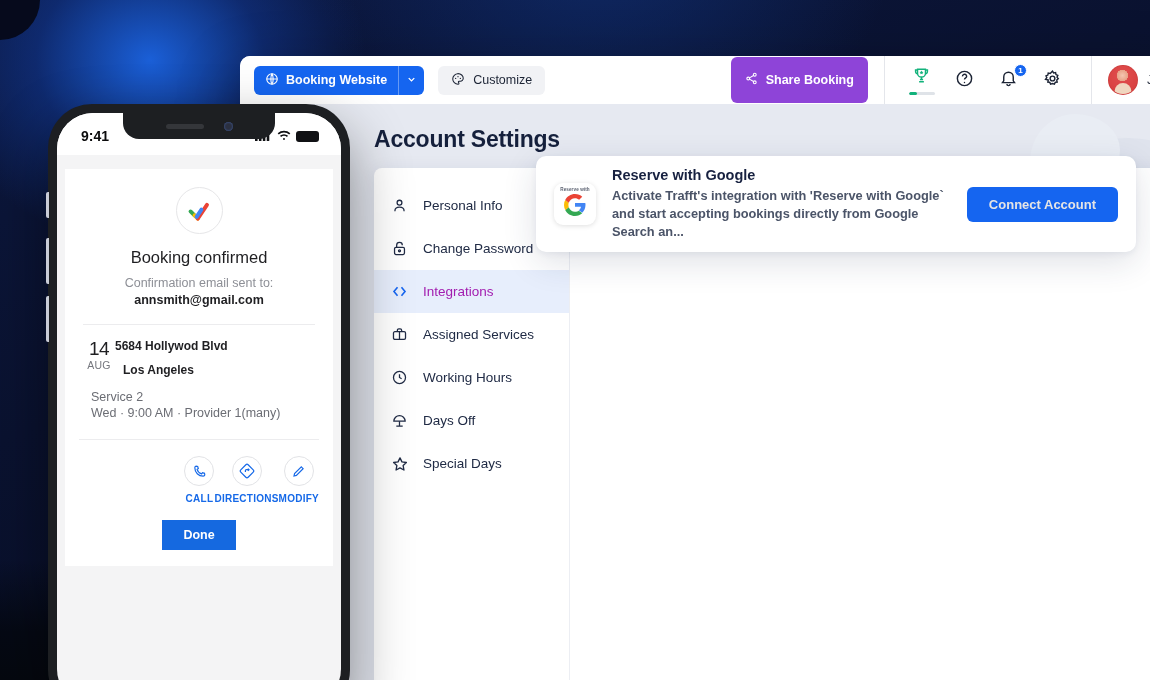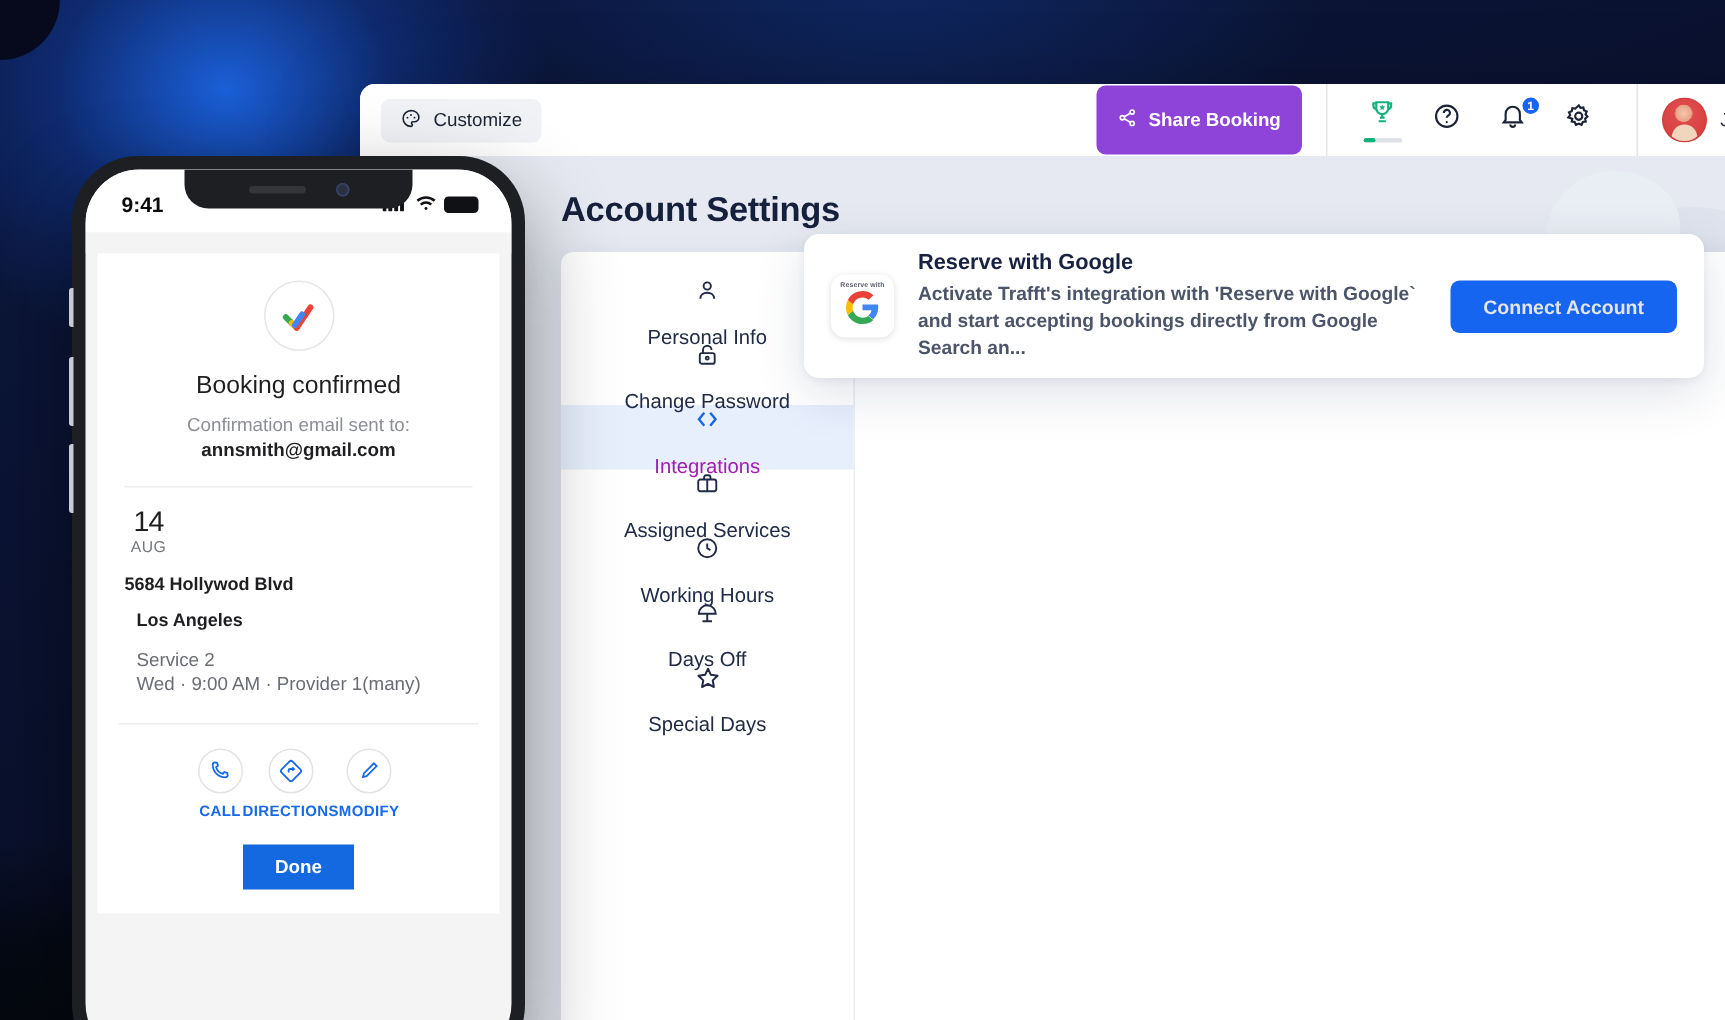--- a/index.html
+++ b/index.html
@@ -68,20 +68,21 @@
     border-left: 1px solid rgba(255,255,255,0.35);
     display: flex; align-items: center; justify-content: center;
     cursor: pointer;
   }
   .customize-btn {
     display: flex; align-items: center; gap: 8px;
     background: #f1f2f5; color: #1c2435;
     height: 29px; padding: 0 13px;
     border-radius: 6px;
     font-size: 12.5px;
+    margin-left: 14px;
     cursor: pointer;
     white-space: nowrap;
   }
   .toolbar-right {
     margin-left: auto;
     display: flex; align-items: center;
     height: 100%;
   }
   .share-btn {
     display: flex; align-items: center; gap: 8px;
@@ -170,21 +171,20 @@
     border-right: 1px solid #eceef3;
     flex: none;
   }
   .nav-item {
     display: flex; align-items: center; gap: 14px;
     height: 43px;
     padding: 0 16px;
     font-size: 13.5px;
     color: #202b45;
     cursor: pointer;
-    flex-direction: column;
   }
   .nav-item.active {
     background: #e7eefc;
     color: #a21caf;
     font-weight: 500;
   }
   .nav-item .nav-ico { width: 19px; height: 19px; display:flex; align-items:center; justify-content:center; flex: none;}
 
   .settings-main { flex: 1; position: relative; padding: 22px 0 0 0; }
   .sub-header {
@@ -279,31 +279,31 @@
     width: 47px; height: 47px; margin: 0 auto 14px;
     border-radius: 50%;
     border: 1px solid #e6e6e8;
     display: flex; align-items: center; justify-content: center;
   }
   .bc-title { text-align: center; font-size: 16.5px; color: #1f1f22; margin-bottom: 9px;}
   .bc-sub { text-align: center; font-size: 12.5px; color: #8d8f96; margin-bottom: 3px;}
   .bc-email { text-align: center; font-size: 12.5px; color: #1f1f22; font-weight: bold; }
   .bc-divider { height: 1px; background: #ececee; margin: 17px 18px 0; }
   .appt {
-    display: flex; gap: 11px; padding: 14px 18px 0; flex-direction: column;
+    display: flex; gap: 0; padding: 14px 18px 0;
   }
   .appt-date { text-align: center; flex: none; width: 32px;}
   .appt-day { font-size: 19px; color: #1f1f22; line-height: 1.05; letter-spacing: -0.5px;}
   .appt-mon { font-size: 10.5px; color: #74767d; letter-spacing: 0.3px; }
   .appt-addr1 { font-size: 12px; font-weight: bold; color: #1f1f22; }
   .appt-addr2 { font-size: 12px; font-weight: bold; color: #1f1f22; margin-top: 10px; margin-left: 8px;}
   .appt-svc { font-size: 12.5px; color: #6b6d74; margin: 13px 0 0 26px; }
   .appt-meta { font-size: 12.5px; color: #6b6d74; margin: 2px 0 0 26px; }
   .actions {
-    display: flex; justify-content: center;
+    display: flex; justify-content: flex-end;
     margin: 19px 14px 0;
     padding-top: 16px;
     border-top: 1px solid #ececee;
   }
   .action { display: flex; flex-direction: column; align-items: center; gap: 7px; cursor: pointer;}
   .action-circle {
     width: 30px; height: 30px; border-radius: 50%;
     border: 1px solid #e2e3e6;
     display: flex; align-items: center; justify-content: center;
   }
@@ -325,20 +325,38 @@
 </head>
 <body>
 
 <div class="backdrop"></div>
 <div class="backdrop-corner-tl"></div>
 <div class="backdrop-bottom"></div>
 
 <div class="app-window">
 
   <div class="toolbar">
+    <div class="btn-group">
+      <div class="booking-website-btn">
+        <span>
+          <svg width="14" height="14" viewBox="0 0 24 24" fill="none" stroke="#fff" stroke-width="2">
+            <circle cx="12" cy="12" r="9"></circle>
+              <path d="M3 12h18M12 3c2.6 3 2.6 15 0 18M12 3c-2.6 3-2.6 15 0 18"></path>
+          </svg>
+        </span>
+        <span>Booking Website</span>
+      </div>
+      <div class="booking-website-caret">
+        <span>
+          <svg width="11" height="11" viewBox="0 0 24 24" fill="none" stroke="#fff" stroke-width="3">
+              <path d="M6 9l6 6 6-6"></path>
+            </svg>
+        </span>
+      </div>
+    </div>
 
     <div class="customize-btn">
       <span>
         <svg width="14" height="14" viewBox="0 0 24 24" fill="none" stroke="#1c2435" stroke-width="1.8">
           <path d="M12 3a9 9 0 100 18c1 0 1.6-.7 1.6-1.5 0-.5-.2-.8-.5-1.1-.3-.3-.5-.7-.5-1.1 0-.8.7-1.5 1.5-1.5H16a5 5 0 005-5c0-4.4-4-8-9-8z"></path>
           <circle cx="8" cy="11" r="1.1" fill="#1c2435" stroke="none"></circle>
           <circle cx="12" cy="8" r="1.1" fill="#1c2435" stroke="none"></circle>
           <circle cx="16" cy="11" r="1.1" fill="#1c2435" stroke="none"></circle>
         </svg>
       </span>

